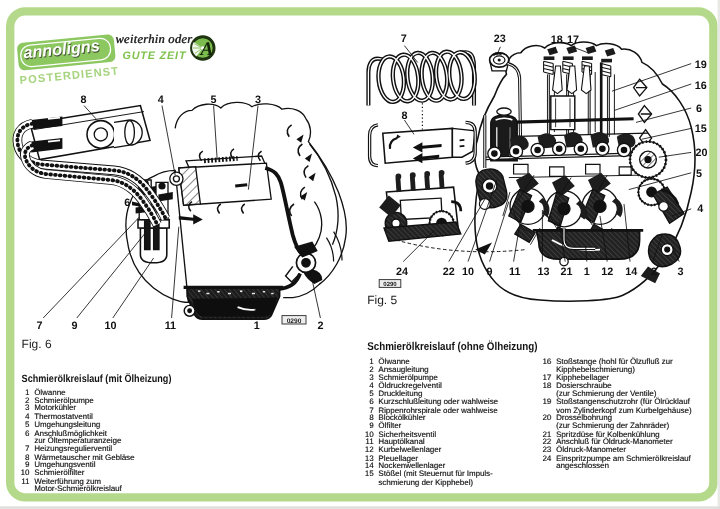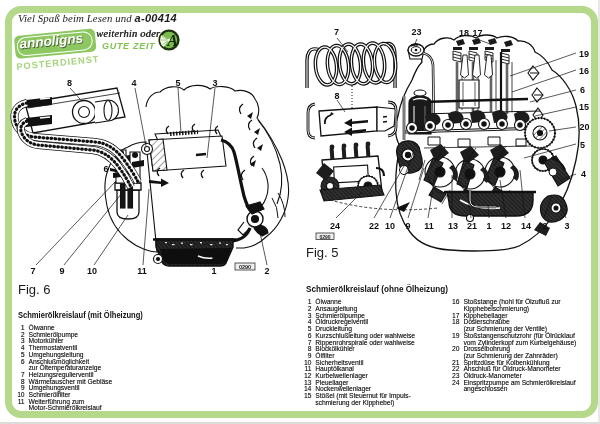--- a/index.html
+++ b/index.html
@@ -9,36 +9,35 @@
 .edge-r{position:absolute;right:0px;top:0;width:2px;height:424px;background:#e8e8e6;}
 .edge-b{position:absolute;left:0;bottom:0px;width:600px;height:2px;background:#dcdcda;}
 .hdr1{position:absolute;left:18px;top:11.5px;font-family:"Liberation Serif",serif;font-style:italic;font-size:10.8px;color:#1c1c1c;letter-spacing:0.1px;white-space:nowrap;}
 .hdr1 .num{font-family:"Liberation Sans",sans-serif;font-style:italic;font-weight:bold;font-size:11px;letter-spacing:0.3px;}
 .logo{position:absolute;left:16px;top:36px;width:81px;height:23px;background:#8cc760;border-radius:5px;transform:rotate(-5.5deg);transform-origin:left bottom;color:#fff;}
 .logo .inner{position:absolute;left:2px;top:2px;width:74px;height:17px;border:1.5px solid #fff;border-radius:9px;}
 .logo .txt{position:absolute;left:5px;top:1px;font-style:italic;font-weight:bold;font-size:13.5px;letter-spacing:0px;color:#fff;text-shadow:0.6px 1px 0 rgba(40,40,40,0.7);}
 .poster{position:absolute;left:16px;top:62px;font-size:9.3px;font-weight:bold;color:#a7d47e;letter-spacing:0.9px;transform:rotate(-5.5deg);transform-origin:left top;}
 .weiterhin{position:absolute;left:96px;top:28px;font-family:"Liberation Serif",serif;font-style:italic;font-size:10.5px;white-space:nowrap;color:#222;letter-spacing:0.2px;text-shadow:0.4px 0 0 #333;}
 .gute{position:absolute;left:102px;top:41px;font-size:9px;font-weight:bold;font-style:italic;color:#7fc24e;letter-spacing:0.7px;text-align:right;}
-.figlab{position:absolute;font-size:13px;color:#1a1a1a;}
+.figlab{position:absolute;font-size:10px;color:#1a1a1a;}
 .colhead{position:absolute;font-size:8.8px;font-weight:bold;color:#111;transform:scaleX(0.86);transform-origin:0 0;white-space:nowrap;}
 .list{position:absolute;font-size:6.6px;line-height:6.7px;color:#161616;text-shadow:0.3px 0 0 rgba(30,30,30,0.55);}
 .li{display:flex;}
 .li .n{width:10px;text-align:right;flex:none;}
 .li .t{padding-left:4px;white-space:pre;}
 .list2{position:absolute;font-size:6.6px;line-height:6.7px;color:#161616;text-shadow:0.3px 0 0 rgba(30,30,30,0.55);}
 svg{position:absolute;}
 </style>
 </head>
 <body>
 <div class="page">
   <div class="frame"></div>
   <div class="edge-r"></div>
   <div class="edge-b"></div>
-  <div class="hdr1">Viel Spaß beim Lesen und <span class="num">a-00414</span></div>
   <div class="logo">
       <div class="inner"></div>
       <div class="txt">annoligns</div>
     </div>
   <div class="poster">POSTERDIENST</div>
   <div class="weiterhin">weiterhin oder</div>
   <div class="gute">GUTE ZEIT</div>
   <svg width="23" height="23" style="position:absolute;left:158px;top:29px;">
     <circle cx="11" cy="11" r="9.4" fill="#7cbb4e" stroke="#1e330f" stroke-width="2.4"></circle>
     <path d="M11,11 L3.5,6 A9.2,9.2 0 0 0 5.5,18 Z" fill="#f4f9ee"></path>

